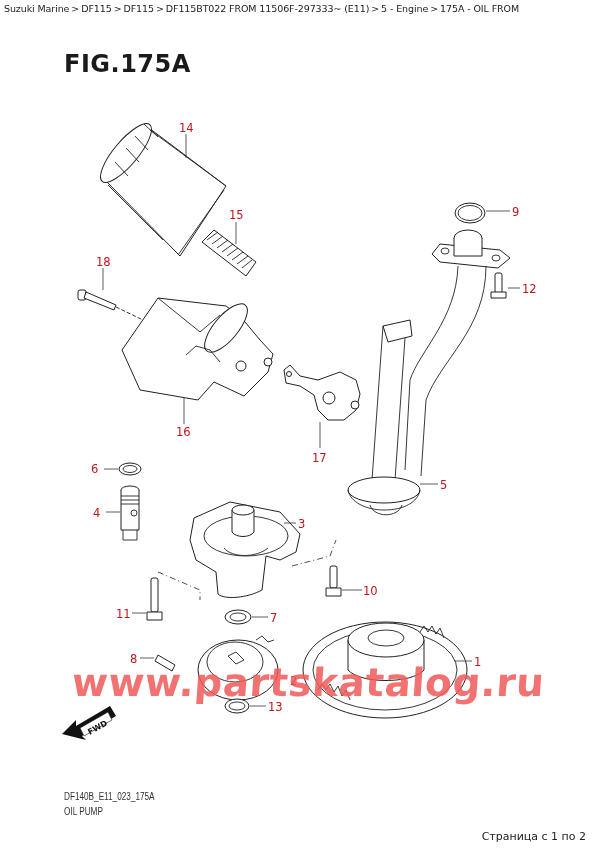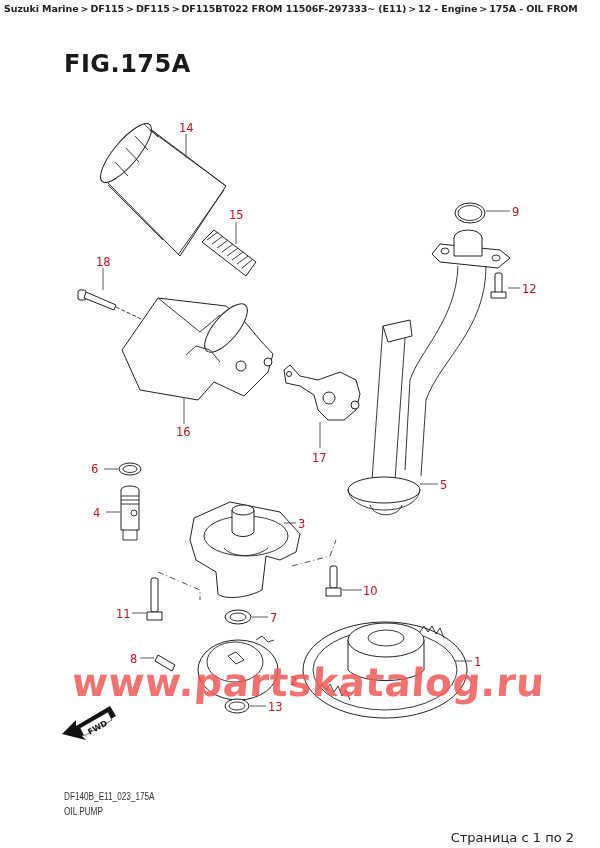--- a/index.html
+++ b/index.html
@@ -1,37 +1,37 @@
 <!DOCTYPE html>
 <html><head>
 <meta charset="utf-8">
 <style>
   html, body { margin: 0; padding: 0; background: #ffffff; }
   body { width: 600px; height: 848px; position: relative; overflow: hidden; font-family: "DejaVu Sans", sans-serif; }
   .breadcrumb { position: absolute; left: 4px; top: 3px; font-size: 9.5px; color: #222; white-space: nowrap; letter-spacing: -0.1px; }
-  .breadcrumb span { color: #222; font-weight: bold; }
+  .breadcrumb span { color: #222; }
   .crumb-sep { margin: 0 2px; color: #444; }
   .fig-title { position: absolute; left: 64px; top: 50px; font-family: "DejaVu Sans", sans-serif; font-weight: bold; font-size: 24px; color: #1a1a1a; letter-spacing: 0.5px; }
   .diagram { position: absolute; left: 0; top: 0; width: 600px; height: 848px; }
   .callout { font-family: "DejaVu Sans", sans-serif; font-size: 11.5px; fill: #c0141c; }
   .leader { stroke: #333; stroke-width: 0.8; fill: none; }
   .part { stroke: #222; stroke-width: 1; fill: #fff; }
   .partline { stroke: #222; stroke-width: 0.9; fill: none; }
   .dash { stroke: #222; stroke-width: 0.8; fill: none; stroke-dasharray: 6 3 1 3; }
   .watermark { position: absolute; left: 72px; top: 660px; font-family: "DejaVu Sans", sans-serif; font-weight: bold; font-size: 39px; color: #f05a5a; opacity: 0.85; letter-spacing: 0.5px; white-space: nowrap; transform: skewX(-4deg); }
   .code-line { position: absolute; left: 64px; font-family: "Liberation Sans", sans-serif; font-size: 10px; color: #333; transform: scaleX(0.82); transform-origin: left; }
   .code1 { top: 791px; }
   .code2 { top: 806px; }
-  .pager { position: absolute; right: 26px; top: 830px; font-size: 13px; color: #222; }
+  .pager { position: absolute; right: 14px; top: 830px; font-size: 11px; color: #222; }
 </style>
 </head>
 <body>
 
 <div class="breadcrumb">
-  <span>Suzuki Marine</span><span class="crumb-sep">&gt;</span><span>DF115</span><span class="crumb-sep">&gt;</span><span>DF115</span><span class="crumb-sep">&gt;</span><span>DF115BT022 FROM 11506F-297333~ (E11)</span><span class="crumb-sep">&gt;</span><span>12 - Engine</span><span class="crumb-sep">&gt;</span><span>175A - OIL FROM</span>
+  <span>Suzuki Marine</span><span class="crumb-sep">&gt;</span><span>DF115</span><span class="crumb-sep">&gt;</span><span>DF115</span><span class="crumb-sep">&gt;</span><span>DF115BT022 FROM 11506F-297333~ (E11)</span><span class="crumb-sep">&gt;</span><span>5 - Engine</span><span class="crumb-sep">&gt;</span><span>175A - OIL FROM</span>
 </div>
 
 <div class="fig-title">FIG.175A</div>
 
 <svg class="diagram" viewBox="0 0 600 848" xmlns="http://www.w3.org/2000/svg">
 
   <g>
     <path class="part" d="M103,178 L149,128 L226,186 L180,256 Z"></path>
     <ellipse class="part" cx="126" cy="153" rx="12" ry="37" transform="rotate(40 126 153)"></ellipse>
     <path class="partline" d="M150,130 L226,186"></path>

